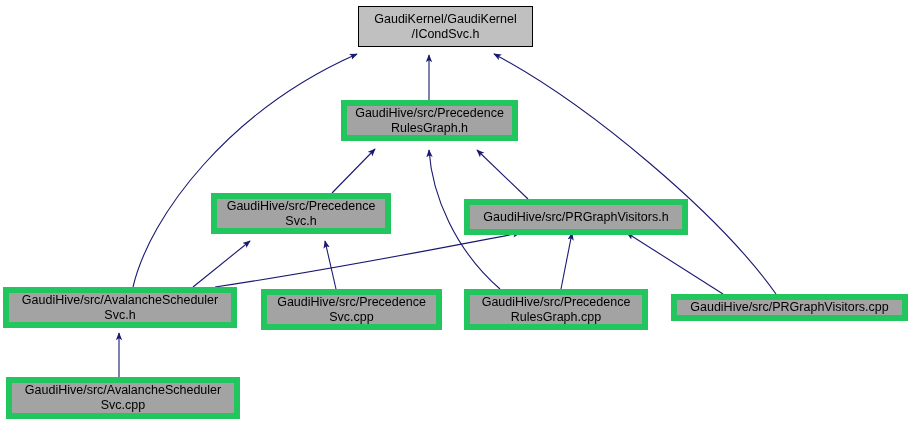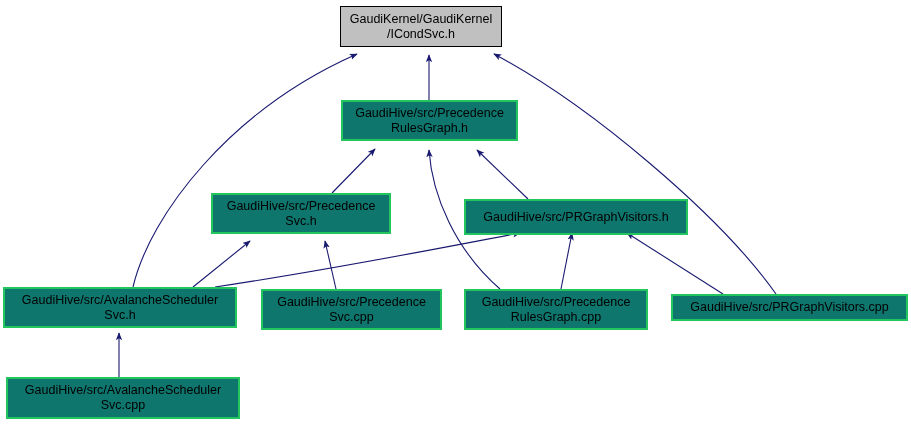--- a/index.html
+++ b/index.html
@@ -19,22 +19,22 @@
     position: absolute;
     left: 0;
     top: 0;
     width: 911px;
     height: 429px;
     pointer-events: none;
   }
   .node {
     position: absolute;
     box-sizing: border-box;
-    border: 2px solid #22c55e;
-    background: #0f766e;
+    border: 6px solid #22c55e;
+    background: #a3a3a3;
     display: flex;
     align-items: center;
     justify-content: center;
     text-align: center;
     color: #000000;
     font-size: 12.5px;
     line-height: 15px;
     letter-spacing: 0px;
     white-space: pre-line;
     z-index: 2;
@@ -82,21 +82,21 @@
       <path d="M 215,287 C 330,270 440,248 520,233"></path>
 
       <path d="M 561,289 L 572,233"></path>
 
       <path d="M 723,294 L 627,233"></path>
 
       <path d="M 119,377 L 119,333"></path>
     </g>
   </svg>
 
-  <div class="node root" style="left:340px; top:6px; width:162px; height:41px;">
+  <div class="node root" style="left:358px; top:6px; width:175px; height:41px;">
     <span class="node-label">GaudiKernel/GaudiKernel
 /ICondSvc.h</span>
   </div>
 
   <div class="node" style="left:341px; top:100px; width:177px; height:41px;">
     <span class="node-label">GaudiHive/src/Precedence
 RulesGraph.h</span>
   </div>
 
   <div class="node" style="left:211px; top:193px; width:180px; height:41px;">

